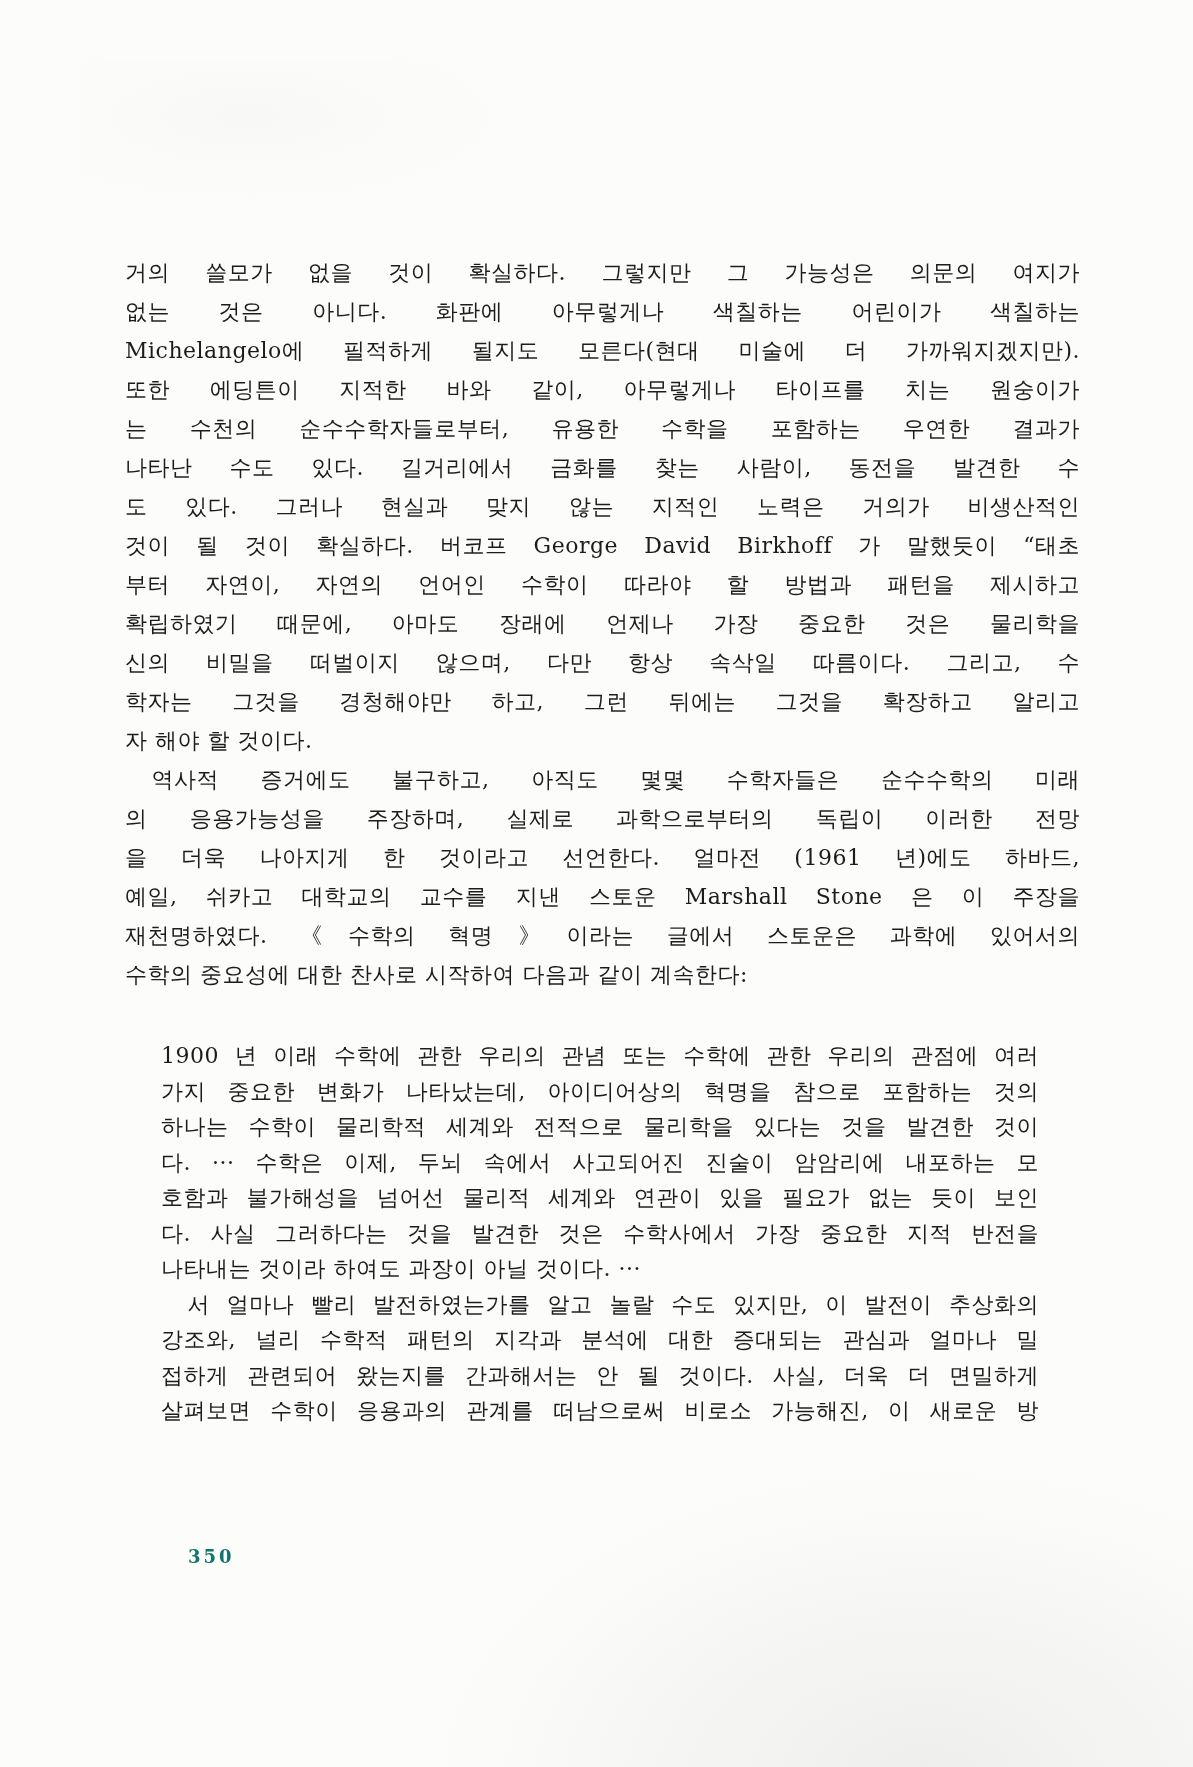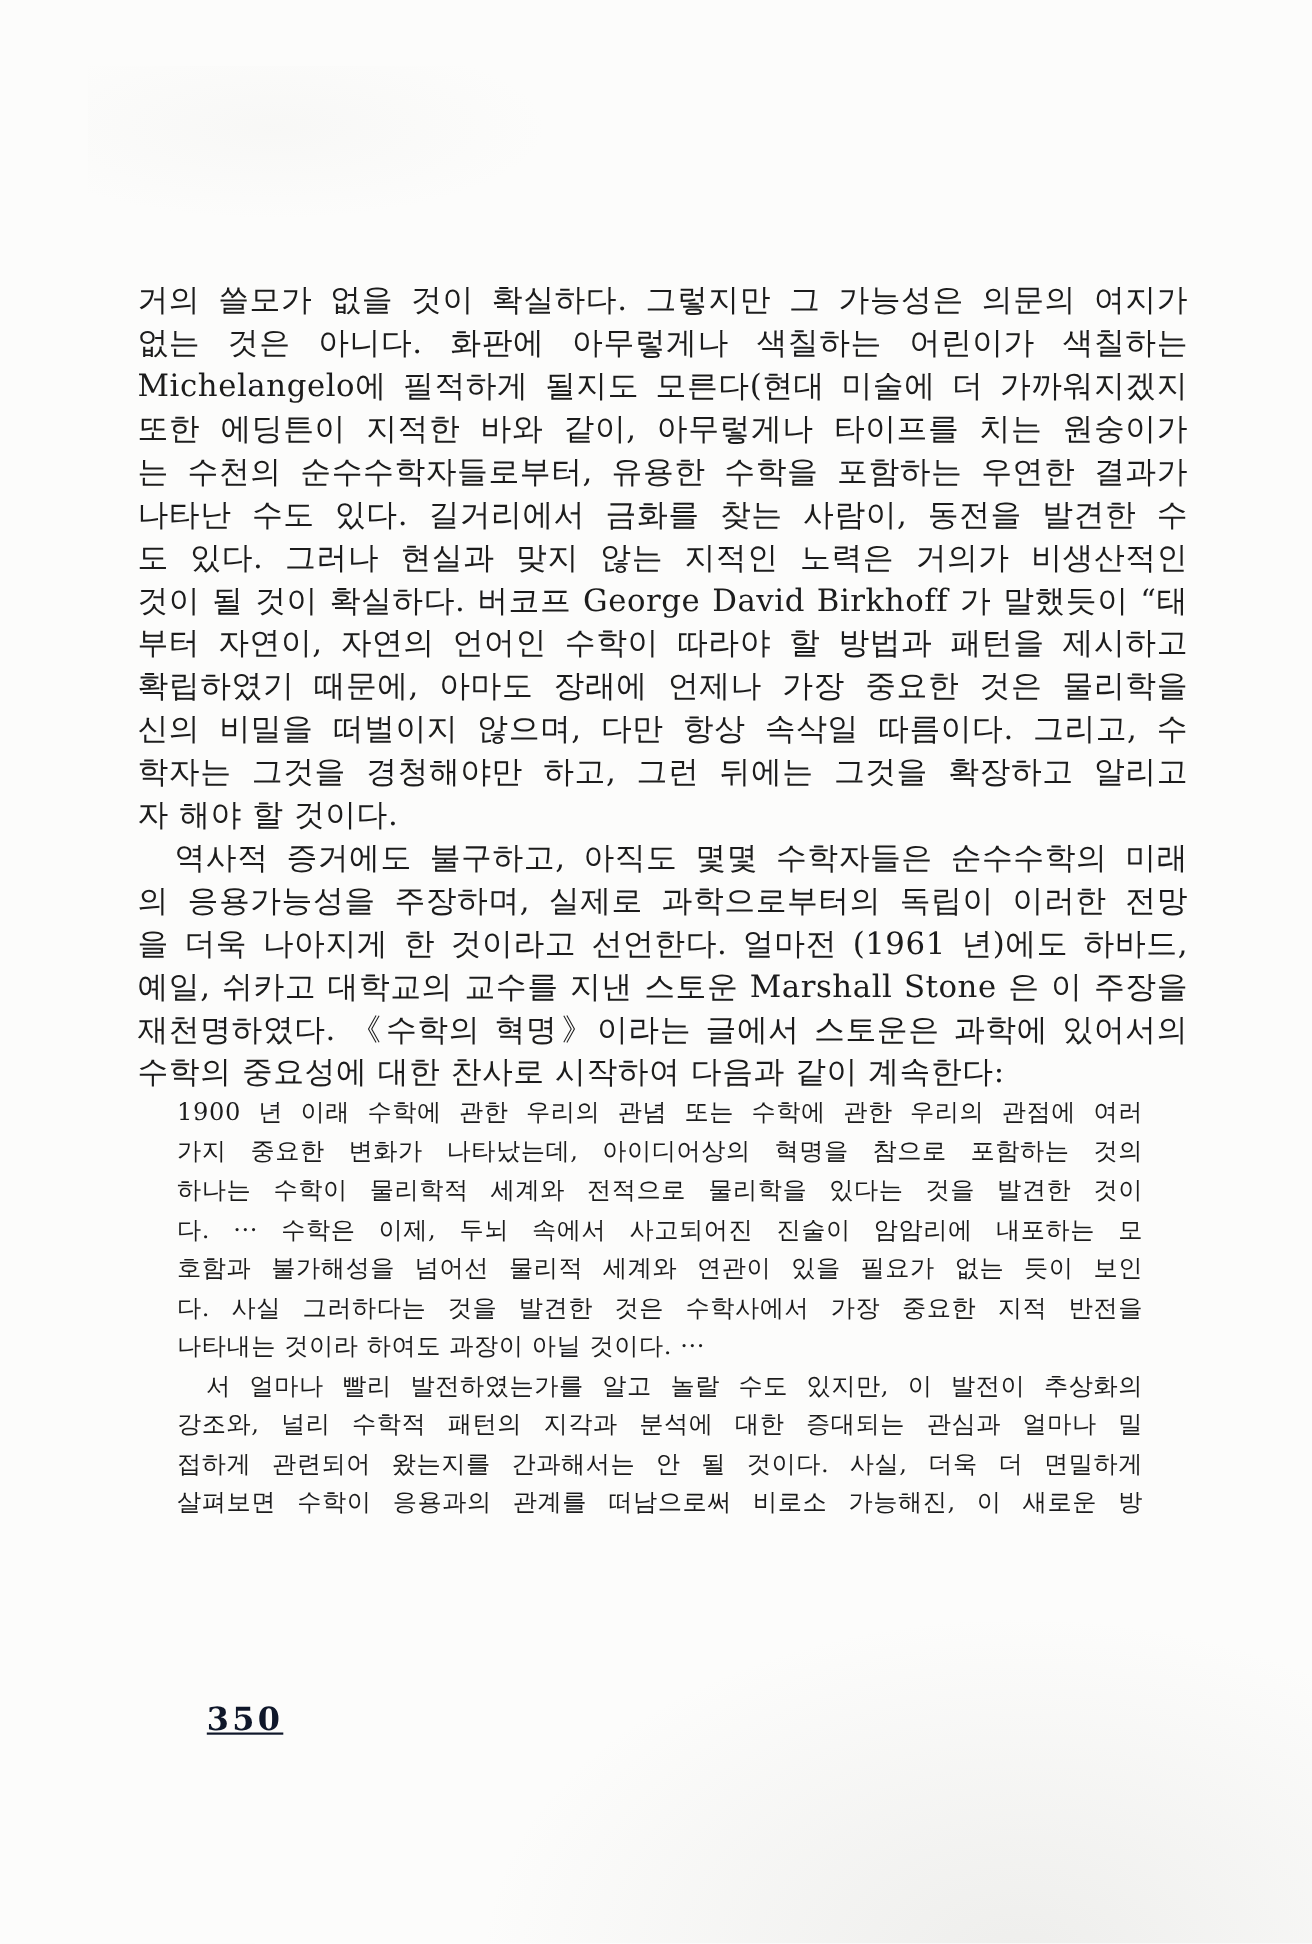--- a/index.html
+++ b/index.html
@@ -36,41 +36,41 @@
   .line {
     text-align: justify;
     text-align-last: justify;
     overflow: hidden;
     letter-spacing: 0.5px;
   }
   .line.no-justify { text-align-last: left; }
   .para.body .line {
     height: 39px;
     line-height: 39px;
-    font-size: 28px;
+    font-size: 22px;
   }
   .para.indent-first .line:first-child { text-indent: 1.2em; }
   .quote-block {
+    margin-top: 44px;
     margin-left: 36px;
     width: 878px;
   }
   .para.quote .line {
     height: 35.5px;
     line-height: 35.5px;
     font-size: 22px;
   }
   .page-number {
     position: absolute;
     left: 188px;
     top: 1546px;
-    font-size: 29px;
+    font-size: 18px;
     font-weight: bold;
     letter-spacing: 3px;
-    color: #0f172a;
-    text-decoration: underline;
+    color: #0f766e;
   }
 </style>
 </head>
 <body>
 
 <div class="page">
   <div class="shade-top"></div>
   <div class="shade-bottom"></div>
 
   <div class="text-block">

